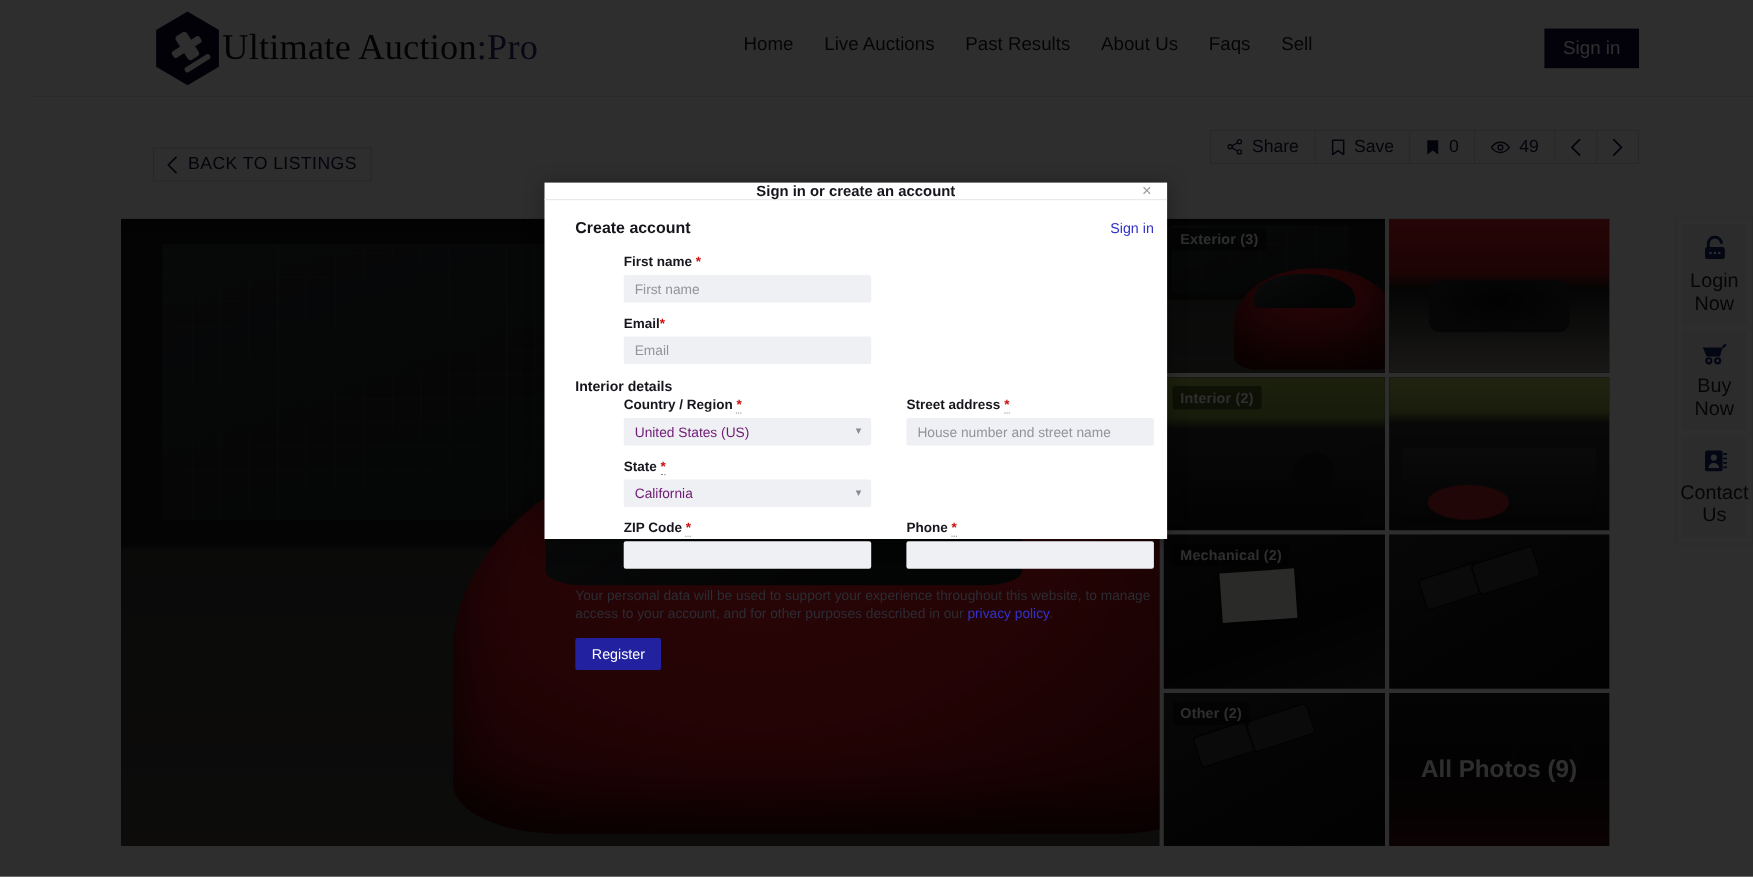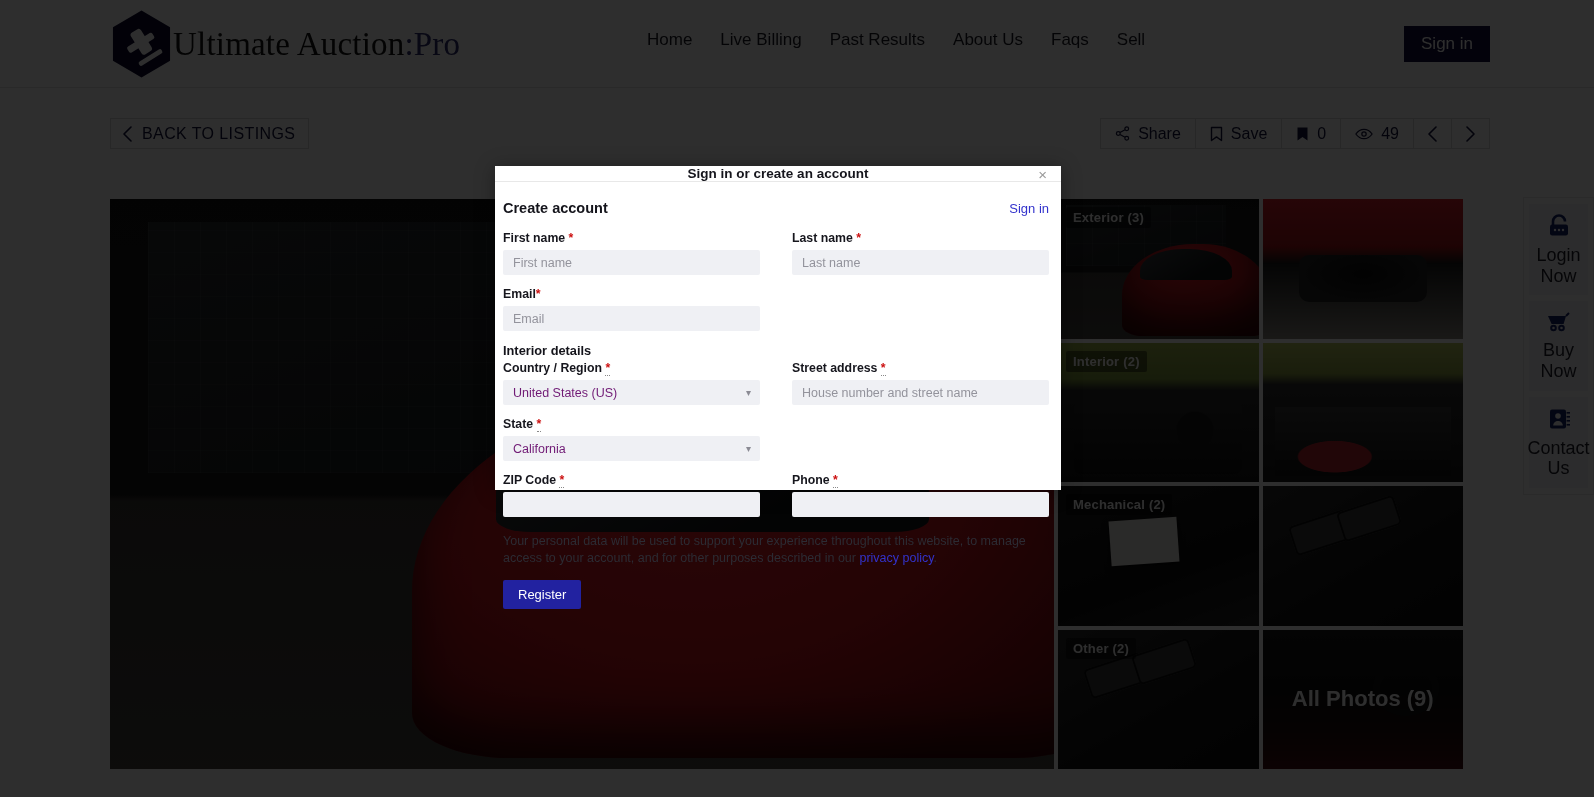--- a/index.html
+++ b/index.html
@@ -8,20 +8,21 @@
     width: 1594px; height: 797px;
     overflow: hidden;
     font-family: "Liberation Sans", sans-serif;
     background: #ffffff;
   }
 
   
   #page {
     position: absolute; inset: 0;
     background: #ffffff;
+    padding-left: 29px;
   }
 
   
   .site-header {
     position: relative;
     height: 88px;
     background: #ffffff;
     border-bottom: 1px solid #e3e3e3;
     display: flex; align-items: center;
   }
@@ -64,21 +65,21 @@
     line-height: 1;
   }
 
   
   .listing-bar {
     position: relative;
     height: 58px;
     margin-top: 30px;
   }
   .back-btn {
-    position: absolute; left: 110px; top: 0;
+    position: absolute; left: 110px; top: 16px;
     height: 31px;
     border: 1px solid #d9d9d9;
     background: transparent;
     display: flex; align-items: center; gap: 9px;
     padding: 0 13px 0 11px;
     font-size: 16px; font-weight: 500;
     letter-spacing: .4px;
     color: #14143c;
     cursor: pointer;
   }
@@ -267,32 +268,32 @@
   .modal-title {
     font-size: 13.5px; font-weight: 700; color: #15151c;
   }
   .modal-close {
     position: absolute; right: 10px; top: 50%; transform: translateY(-50%);
     background: none; border: none; cursor: pointer;
     font-size: 15px; color: #9a9a9a; line-height: 1;
     padding: 2px 4px;
   }
   .modal-body {
-    padding: 18px 12px 0 8px;
+    padding: 18px 12px 0 28px;
     flex: 1;
   }
   .row-head {
     display: flex; align-items: baseline; justify-content: space-between;
     margin-bottom: 15px;
   }
   .create-title { font-size: 14.5px; font-weight: 700; color: #14141b; }
   .signin-link { font-size: 13px; color: #3333cc; text-decoration: none; cursor: pointer; }
 
   .grid2 {
-    display: grid; grid-template-columns: 1fr 1fr; column-gap: 32px;
+    display: grid; grid-template-columns: 1fr 1fr; column-gap: 32px; margin-left: 44px;
   }
   .field { margin-bottom: 12px; }
   .field label {
     display: block;
     font-size: 12.3px; font-weight: 700; color: #16161d;
     margin-bottom: 5px;
   }
   .req { color: #cc1111; }
   .req-dotted {
     color: #cc1111;
@@ -352,21 +353,21 @@
           <rect x="17" y="31" width="30" height="7" rx="2"></rect>
           <rect x="27" y="21" width="12" height="26" rx="3"></rect>
           <rect x="19" y="50" width="27" height="5" rx="2"></rect>
         </g>
       </svg>
       <span class="brand-text"><span>Ultimate Auction</span><span class="pro">:Pro</span></span>
     </div>
 
     <nav class="main-nav">
       <a href="#">Home</a>
-      <a href="#">Live Billing</a>
+      <a href="#">Live Auctions</a>
       <a href="#">Past Results</a>
       <a href="#">About Us</a>
       <a href="#">Faqs</a>
       <a href="#">Sell</a>
     </nav>
 
     <button class="signin-btn">Sign in</button>
   </header>
 
   <div class="listing-bar">
@@ -511,24 +512,20 @@
     <div class="row-head">
       <div class="create-title">Create account</div>
       <a class="signin-link" href="#">Sign in</a>
     </div>
 
     <div class="grid2">
       <div class="field">
         <label><span>First name</span> <span class="req">*</span></label>
         <input type="text" placeholder="First name" style="">
       </div>
-      <div class="field">
-        <label><span>Last name</span> <span class="req">*</span></label>
-        <input type="text" placeholder="Last name" style="">
-      </div>
     </div>
 
     <div class="grid2">
       <div class="field">
         <label><span>Email</span><span class="req">*</span></label>
         <input type="email" placeholder="Email" style="">
       </div>
     </div>
 
     <div class="billing-title">Interior details</div>

